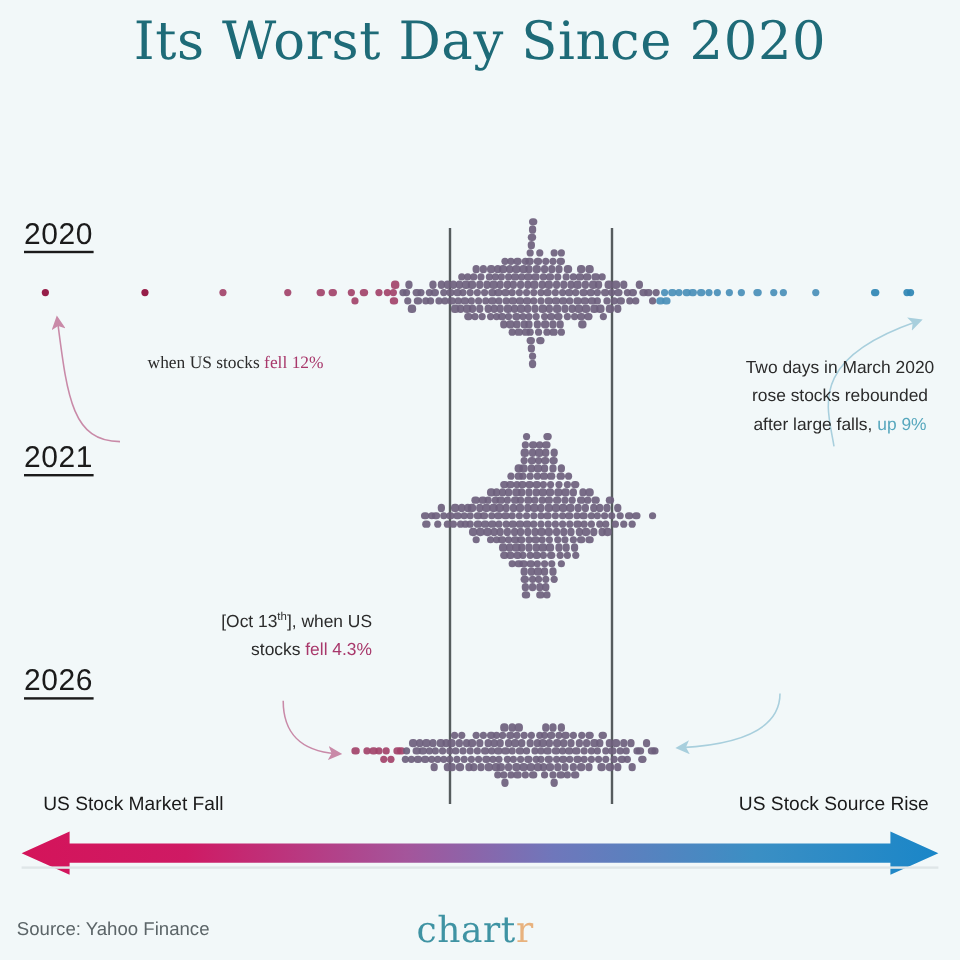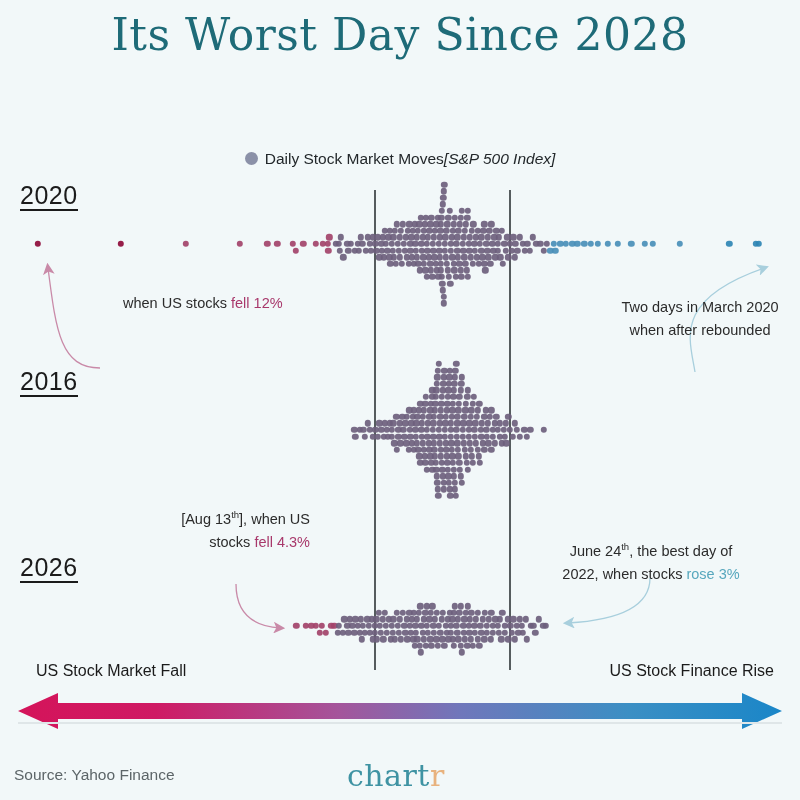--- a/index.html
+++ b/index.html
@@ -59,21 +59,21 @@
   .pt.teal{background:#2f86b4;}
 
   
   .anno{position:absolute;font-size:14.5px;line-height:1.62;color:#2b2b2b;}
   .anno .fell{color:#a8386b;}
   .anno .rose{color:#56a7bd;}
   .anno .up{color:#56a7bd;}
   sup{font-size:9.5px;}
 
   #anno-march16{left:103px;top:292px;width:270px;}
-  #anno-march16 .l2{padding-left:20px;}
+  #anno-march16 .l2{padding-left:20px;font-family:Liberation Serif, serif;}
   #anno-rebound{left:600px;top:296px;width:200px;text-align:center;}
   #anno-yesterday{left:150px;top:507px;width:160px;text-align:right;}
   #anno-june24{left:546px;top:539px;width:210px;text-align:center;}
 
   .arrow-svg{position:absolute;left:0;top:0;width:800px;height:800px;
              pointer-events:none;overflow:visible;}
 
   
   .axis-cap{position:absolute;font-size:16px;color:#1b1b1b;top:662px;}
   #cap-fall{left:36px;}
@@ -89,29 +89,26 @@
   #chartr{position:absolute;left:347px;top:758px;
           font-family:"DejaVu Serif", serif;font-size:30px;letter-spacing:.5px;color:#3f93a3;}
   #chartr .r{color:#e8b27e;}
 </style>
 </head>
 <body>
 
 <div id="stage">
 
   <div class="title">
-    <span class="ln">Its Worst Day Since 2028</span>
+    <span class="ln">Its Worst Day Since 2020</span>
   </div>
 
-  <div class="legend">
-    <span class="dot"></span><span>Daily Stock Market Moves</span><span class="idx">[S&amp;P 500 Index]</span>
-  </div>
 
   <div class="year" id="year-2020">2020</div>
-  <div class="year" id="year-2021">2016</div>
+  <div class="year" id="year-2021">2021</div>
   <div class="year" id="year-2022">2026</div>
 
   <div id="plot">
     <div class="gridline" id="grid-neg2" style="left: 373.927px;"></div>
     <div class="gridline" id="grid-pos2" style="left: 509.018px;"></div>
     <div class="swarm" id="swarm-2020">
         <div class="pt crimson" style="left: 37.6755px; top: 74px;"></div>
         <div class="pt crimson" style="left: 121.094px; top: 74px;"></div>
         <div class="pt lowtail" style="left: 185.6px; top: 74px;"></div>
         <div class="pt lowtail" style="left: 239.636px; top: 74px;"></div>
@@ -810,35 +807,32 @@
     <path d="M236,584 C236,610 250,626 280,628" fill="none" stroke="#c98aa8" stroke-width="1.3" marker-end="url(#ah-pink)"></path>
     <path d="M650,578 C650,606 620,620 568,623" fill="none" stroke="#a8cfdd" stroke-width="1.3" marker-end="url(#ah-blue)"></path>
   </svg>
 
   <div class="anno" id="anno-march16">
     <div class="l2"><span>when US stocks </span><span class="fell">fell 12%</span></div>
   </div>
 
   <div class="anno" id="anno-rebound">
     <div>Two days in March 2020</div>
-    <div>when after rebounded</div>
+    <div>rose stocks rebounded</div>
+    <div><span>after large falls, </span><span class="up">up 9%</span></div>
   </div>
 
   <div class="anno" id="anno-yesterday">
-    <div><span>[Aug 13</span><sup>th</sup><span>], when US</span></div>
+    <div><span>[Oct 13</span><sup>th</sup><span>], when US</span></div>
     <div><span>stocks </span><span class="fell">fell 4.3%</span></div>
   </div>
 
-  <div class="anno" id="anno-june24">
-    <div><span>June 24</span><sup>th</sup><span>, the best day of</span></div>
-    <div><span>2022, when stocks </span><span class="rose">rose 3%</span></div>
-  </div>
 
   <div class="axis-cap" id="cap-fall">US Stock Market Fall</div>
-  <div class="axis-cap" id="cap-rise">US Stock Finance Rise</div>
+  <div class="axis-cap" id="cap-rise">US Stock Source Rise</div>
 
   <svg id="gradbar" viewBox="0 0 800 42" preserveAspectRatio="none">
     <defs>
       <linearGradient id="gr" x1="0" y1="0" x2="1" y2="0">
         <stop offset="0" stop-color="#d4145a"></stop>
         <stop offset="0.18" stop-color="#cf1a64"></stop>
         <stop offset="0.42" stop-color="#a4559b"></stop>
         <stop offset="0.58" stop-color="#6f77bb"></stop>
         <stop offset="0.80" stop-color="#3b8fc4"></stop>
         <stop offset="1" stop-color="#1a86c8"></stop>

